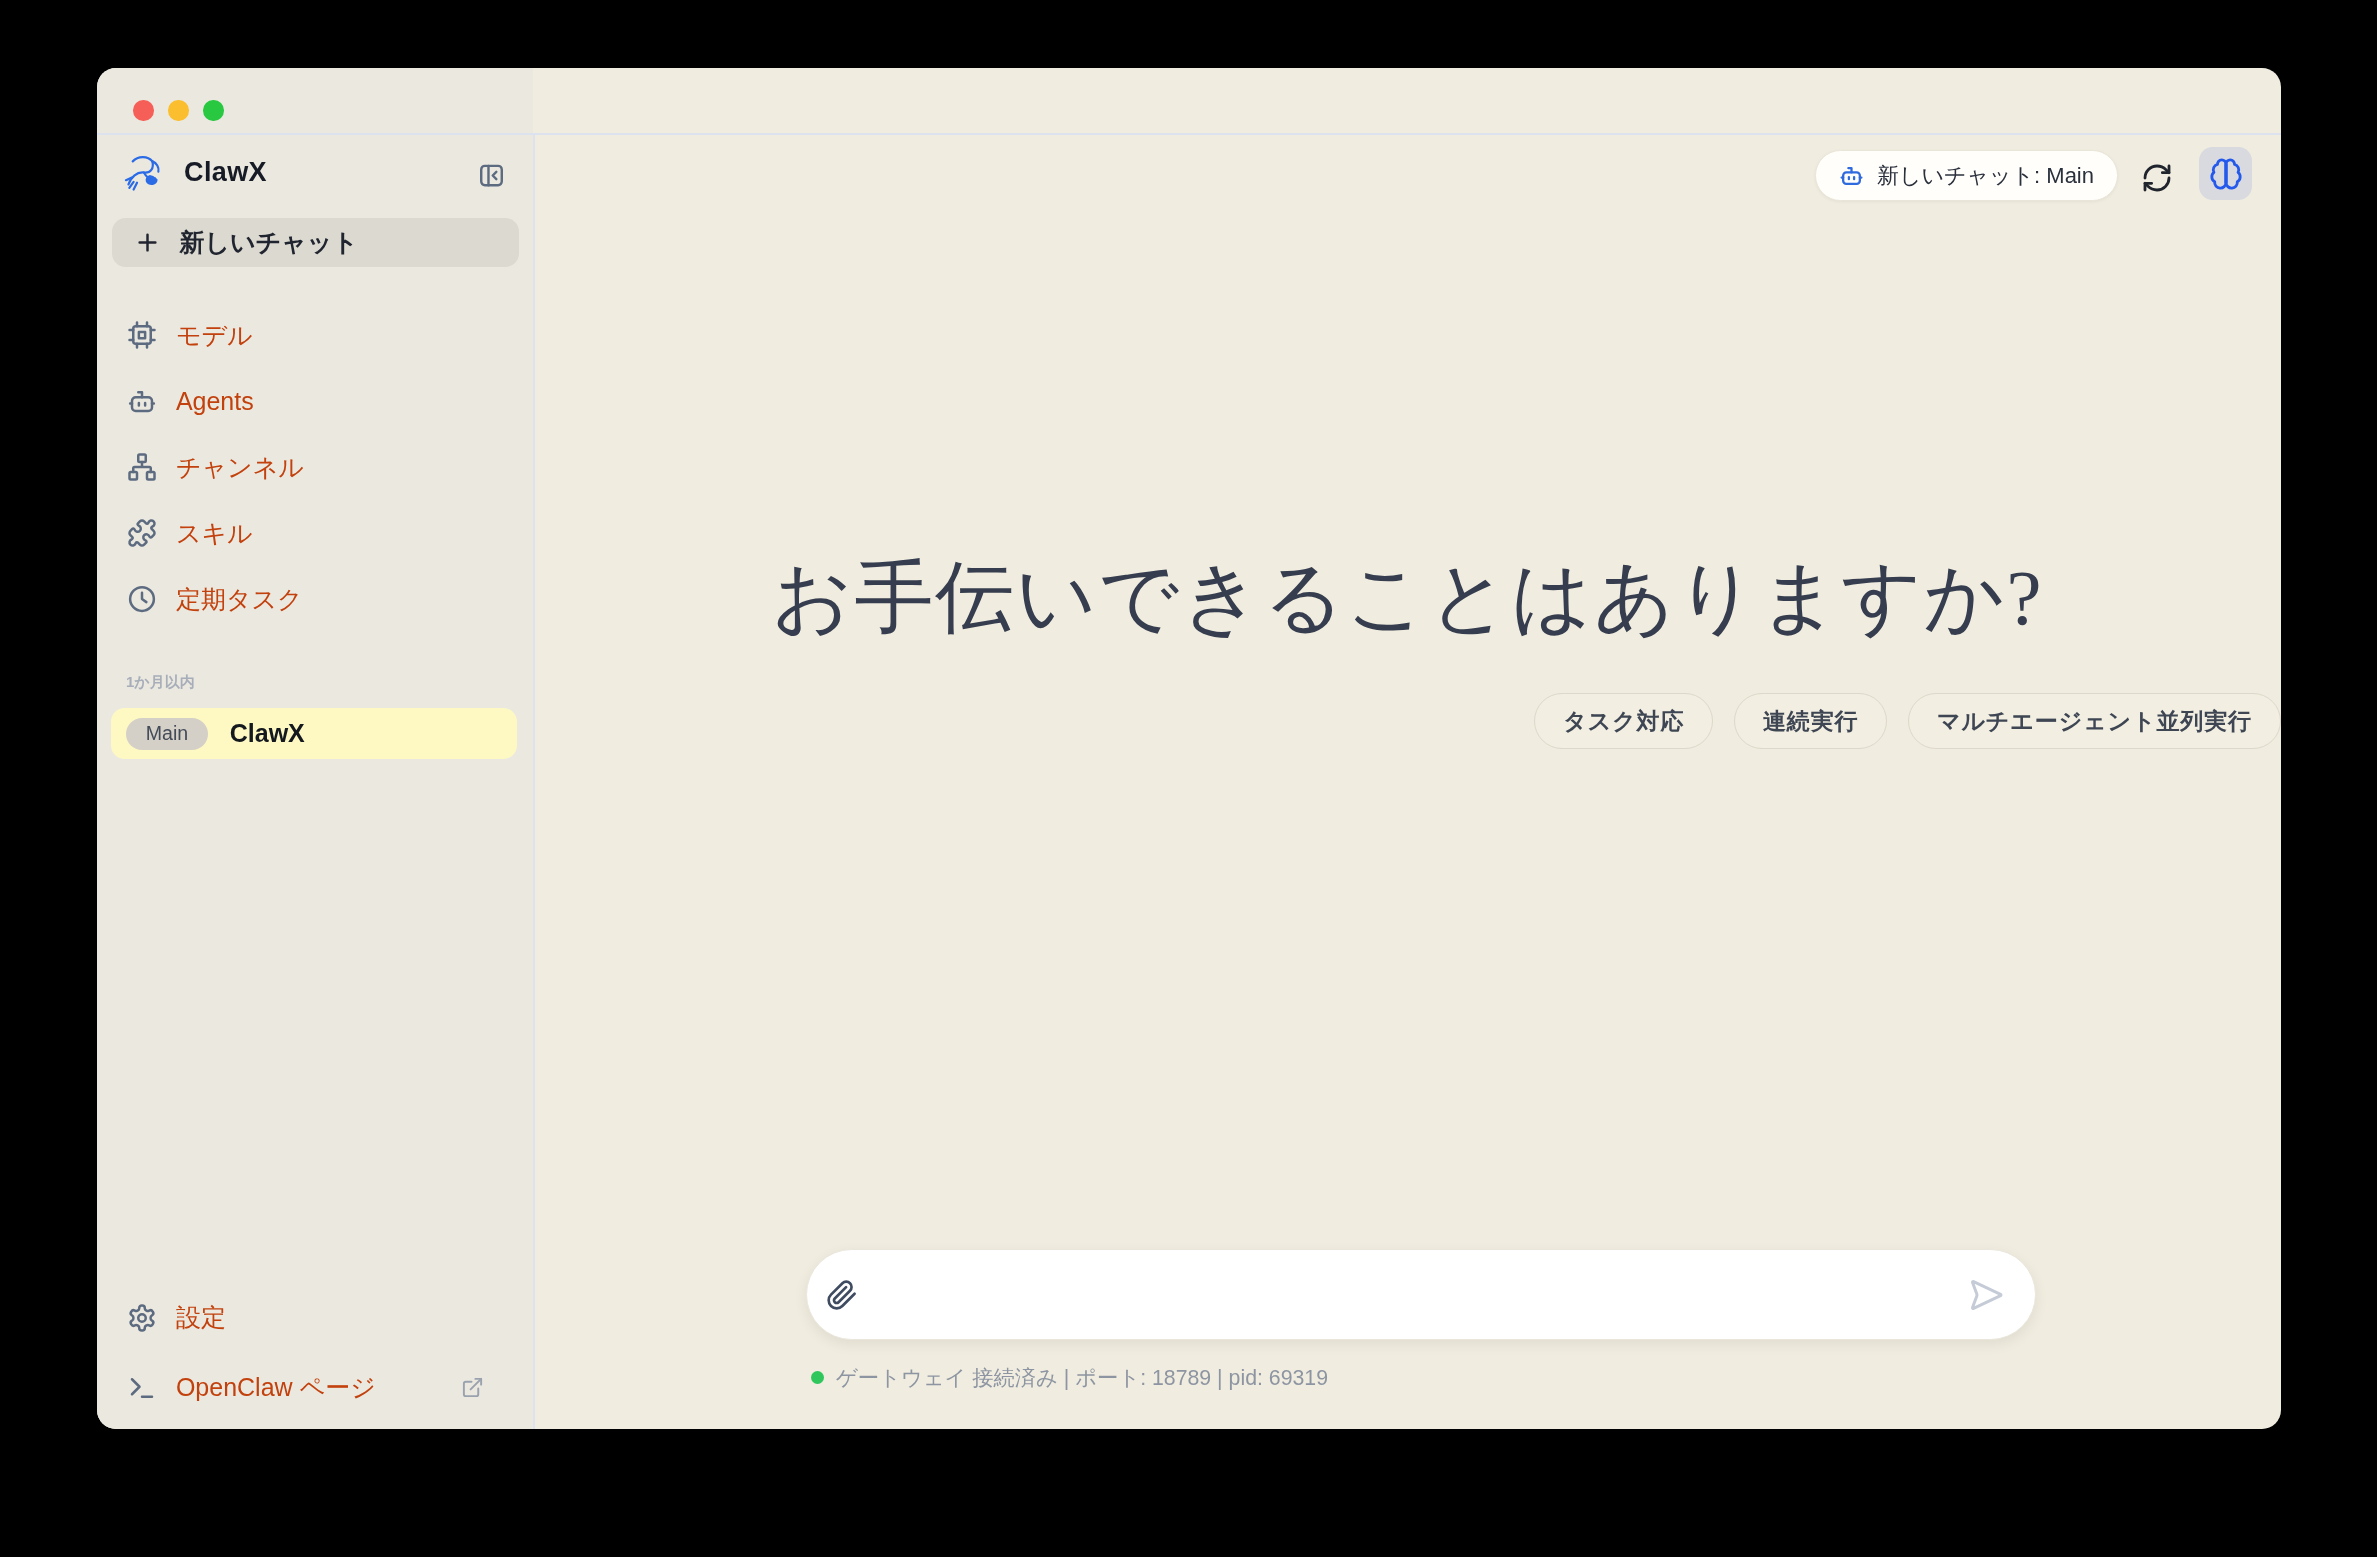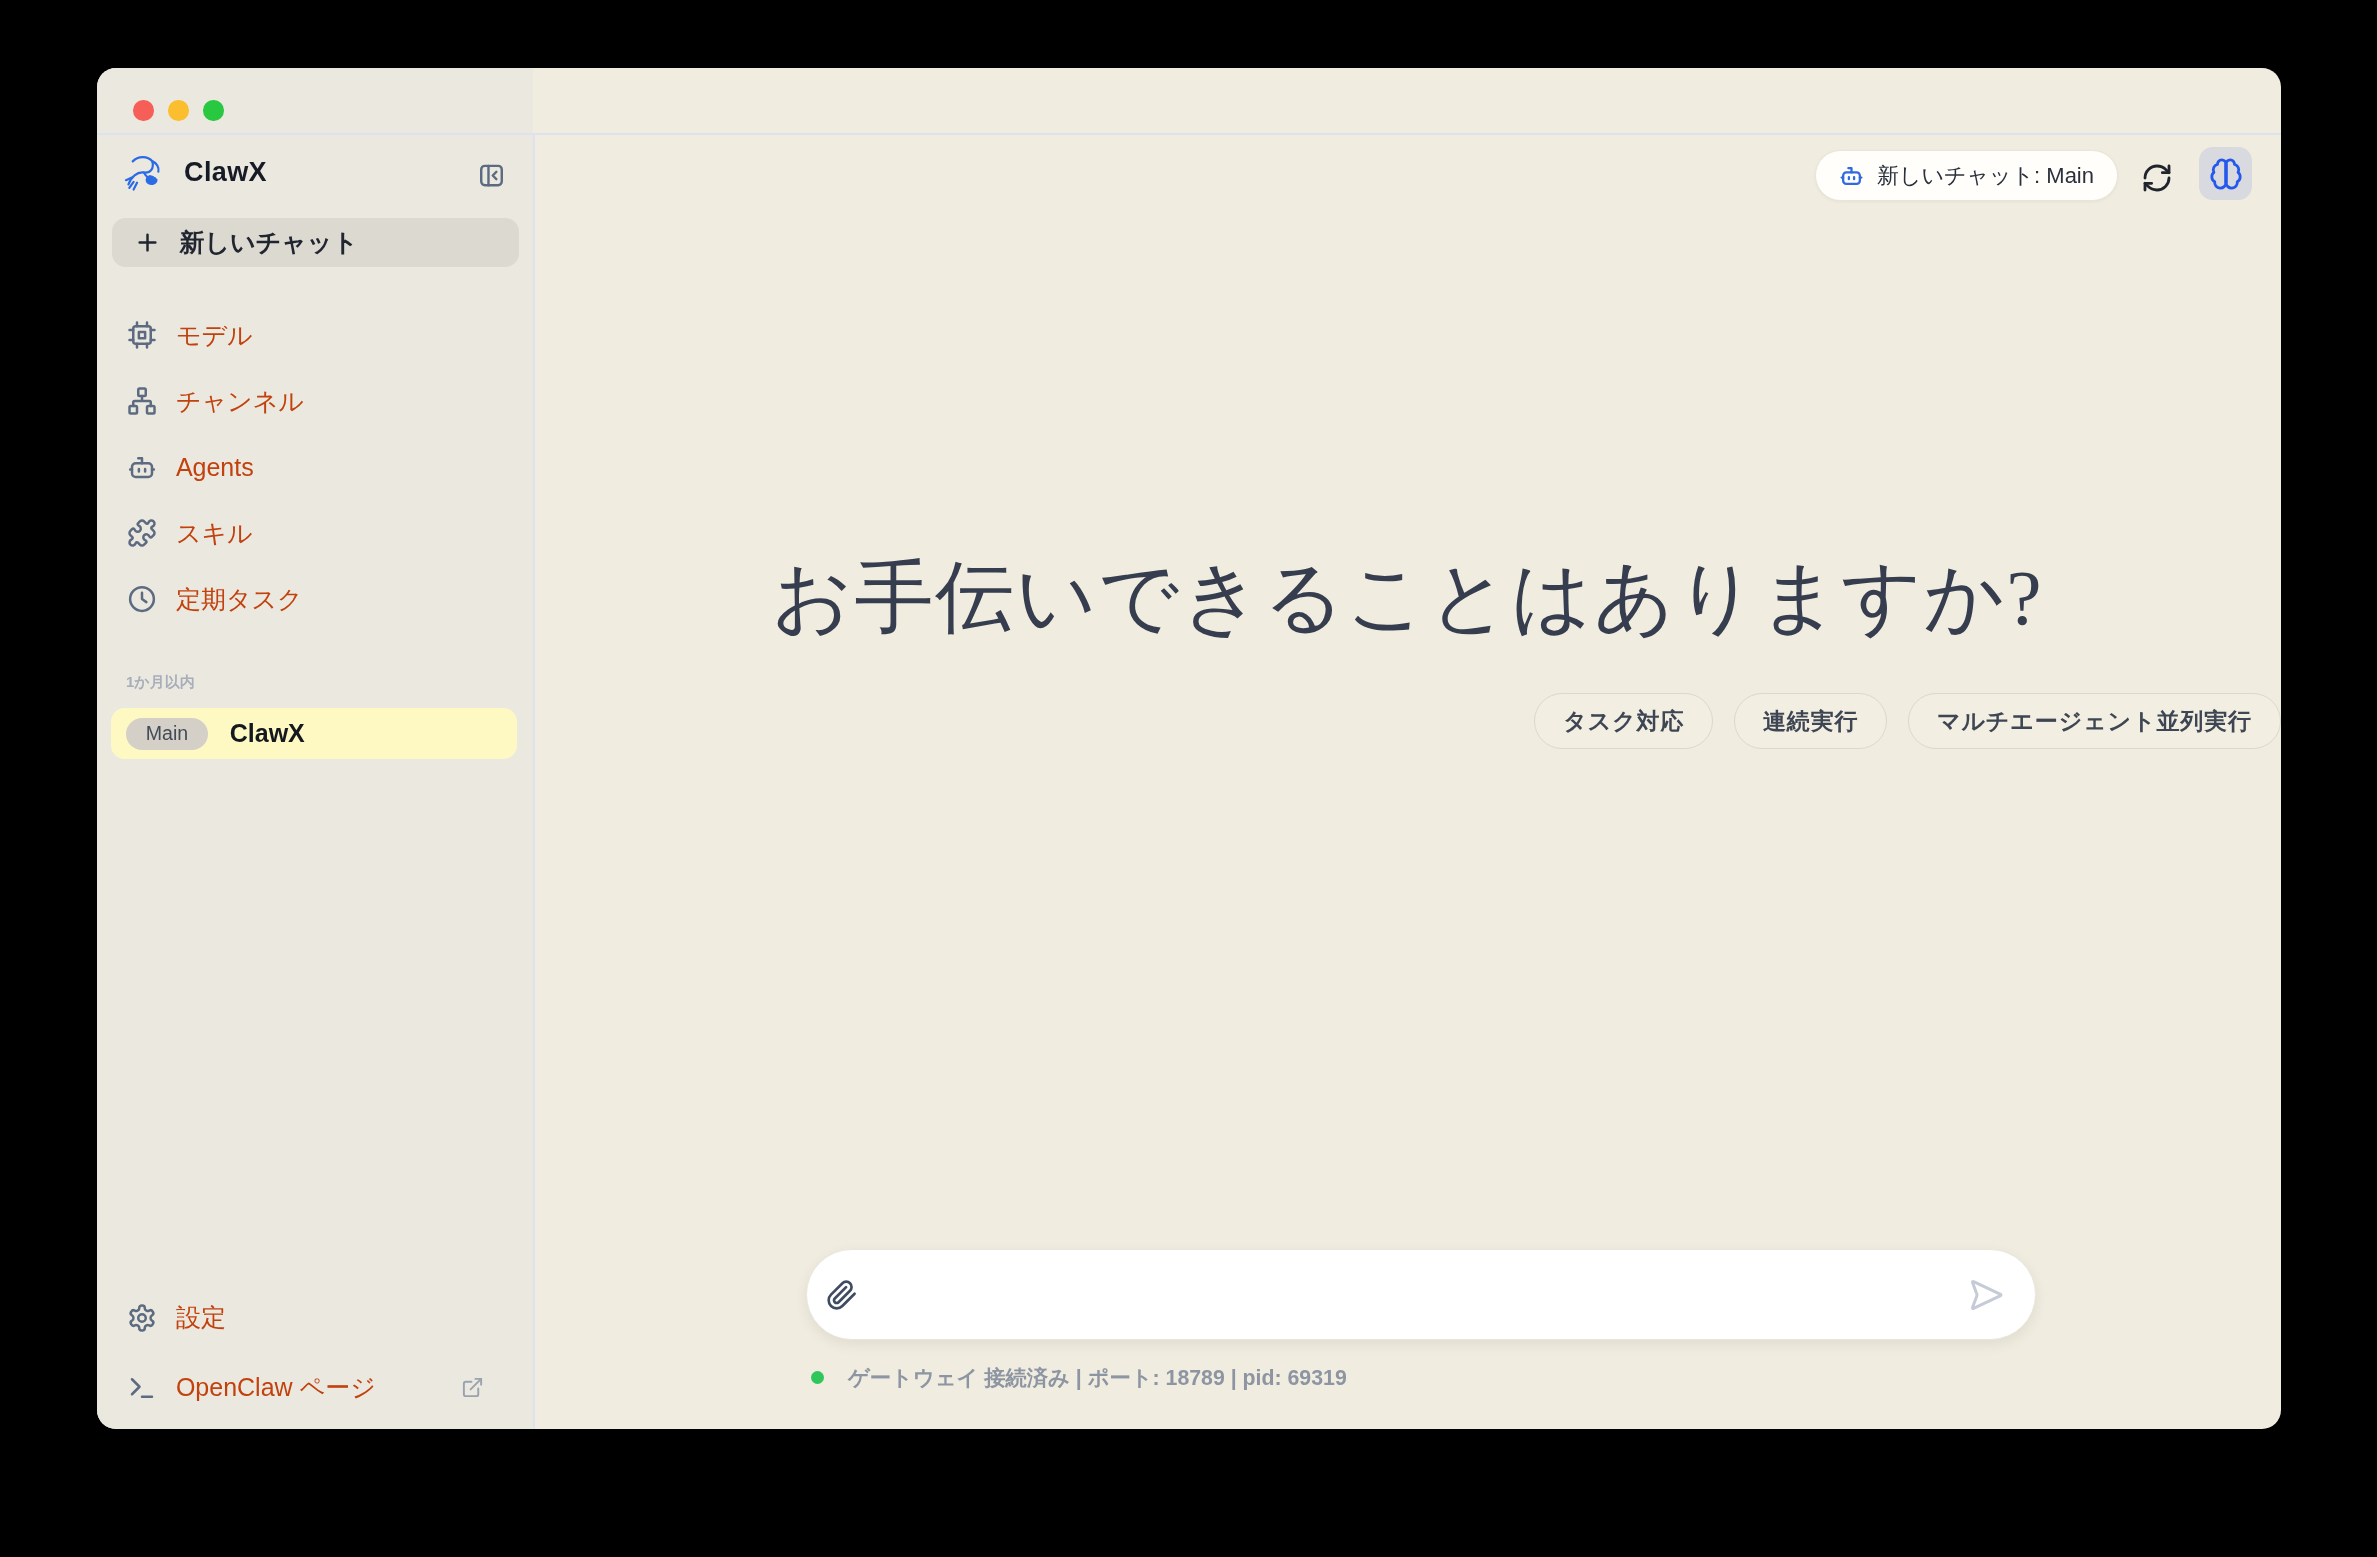--- a/index.html
+++ b/index.html
@@ -101,21 +101,21 @@
     box-shadow:0 4.3px 13.7px rgba(0,0,0,0.07);
     display:flex; align-items:center; padding:0 31px 0 19px; gap:15.4px;
   }
   .clip-btn { width:32px; height:32px; color:#3f4b60; flex:0 0 auto; cursor:pointer; }
   .composer-input {
     flex:1; height:68px; border:none; outline:none; background:transparent;
     font-size:24px; color:#20252f; font-family:inherit;
   }
   .send-btn { width:36px; height:36px; color:#c5ccd7; flex:0 0 auto; cursor:pointer; }
 
-  .status { position:absolute; left:277px; top:1228px; display:flex; align-items:center; gap:24px;font-weight:bold; }
+  .status { position:absolute; left:277px; top:1228px; display:flex; align-items:center; gap:12px; }
   .status-dot { width:13px; height:13px; border-radius:50%; background:#2fc65c; }
   .status-text { font-size:21.3px; color:#8d95a2; }
 </style>
 </head>
 <body>
 
 <div class="window">
   <div class="col-sidebar"></div>
   <div class="hdiv"></div>
   <div class="vdiv"></div>
@@ -157,35 +157,35 @@
       <div class="nav-item">
         <svg class="nicon" viewBox="0 0 24 24" fill="none" stroke="currentColor" stroke-width="2" stroke-linecap="round" stroke-linejoin="round">
           <rect x="5" y="5" width="14" height="14" rx="2"></rect>
             <rect x="9.5" y="9.5" width="5" height="5"></rect>
           <path d="M8 2v3M16 2v3M8 19v3M16 19v3M2 8h3M2 16h3M19 8h3M19 16h3"></path>
         </svg>
         <span class="nav-label">モデル</span>
       </div>
       <div class="nav-item">
         <svg class="nicon" viewBox="0 0 24 24" fill="none" stroke="currentColor" stroke-width="2" stroke-linecap="round" stroke-linejoin="round">
+          <rect x="4" y="9" width="16" height="11" rx="3"></rect>
+          <path d="M12 9V5H9"></path>
+          <path d="M9.5 13.5v2M14.5 13.5v2"></path>
+          <path d="M4 14H2.5M20 14h1.5"></path>
+        </svg>
+        <span class="nav-label">Agents</span>
+      </div>
+      <div class="nav-item">
+        <svg class="nicon" viewBox="0 0 24 24" fill="none" stroke="currentColor" stroke-width="2" stroke-linecap="round" stroke-linejoin="round">
           <rect x="9" y="2" width="6" height="6" rx="1"></rect>
             <rect x="2" y="16" width="6" height="6" rx="1"></rect>
             <rect x="16" y="16" width="6" height="6" rx="1"></rect>
           <path d="M5 16v-3a1 1 0 0 1 1-1h12a1 1 0 0 1 1 1v3M12 12V8"></path>
         </svg>
         <span class="nav-label">チャンネル</span>
-      </div>
-      <div class="nav-item">
-        <svg class="nicon" viewBox="0 0 24 24" fill="none" stroke="currentColor" stroke-width="2" stroke-linecap="round" stroke-linejoin="round">
-          <rect x="4" y="9" width="16" height="11" rx="3"></rect>
-          <path d="M12 9V5H9"></path>
-          <path d="M9.5 13.5v2M14.5 13.5v2"></path>
-          <path d="M4 14H2.5M20 14h1.5"></path>
-        </svg>
-        <span class="nav-label">Agents</span>
       </div>
       <div class="nav-item">
         <svg class="nicon" viewBox="0 0 24 24" fill="none" stroke="currentColor" stroke-width="2" stroke-linecap="round" stroke-linejoin="round">
           <path d="M19.439 7.85c-.049.322.059.648.289.878l1.568 1.568c.47.47.706 1.087.706 1.704s-.235 1.233-.706 1.704l-1.611 1.611a.98.98 0 0 1-.837.276c-.47-.07-.802-.48-.968-.925a2.501 2.501 0 1 0-3.214 3.214c.446.166.855.497.925.968a.979.979 0 0 1-.276.837l-1.61 1.61a2.404 2.404 0 0 1-1.705.707 2.402 2.402 0 0 1-1.704-.706l-1.568-1.568a1.026 1.026 0 0 0-.877-.29c-.493.074-.84.504-1.02.968a2.5 2.5 0 1 1-3.237-3.237c.464-.18.894-.527.967-1.02a1.026 1.026 0 0 0-.289-.877l-1.568-1.568A2.402 2.402 0 0 1 1.998 12c0-.617.236-1.234.706-1.704L4.23 8.77c.24-.24.581-.353.917-.303.515.077.877.528 1.073 1.01a2.5 2.5 0 1 0 3.259-3.259c-.482-.196-.933-.558-1.01-1.073-.05-.336.062-.676.303-.917l1.525-1.525A2.402 2.402 0 0 1 12 1.998c.617 0 1.234.236 1.704.706l1.568 1.568c.23.23.556.338.877.29.493-.074.84-.504 1.02-.968a2.5 2.5 0 1 1 3.237 3.237c-.464.18-.894.527-.967 1.02Z"></path>
         </svg>
         <span class="nav-label">スキル</span>
       </div>
       <div class="nav-item">
         <svg class="nicon" viewBox="0 0 24 24" fill="none" stroke="currentColor" stroke-width="2" stroke-linecap="round" stroke-linejoin="round">
           <circle cx="12" cy="12" r="9.5"></circle>

